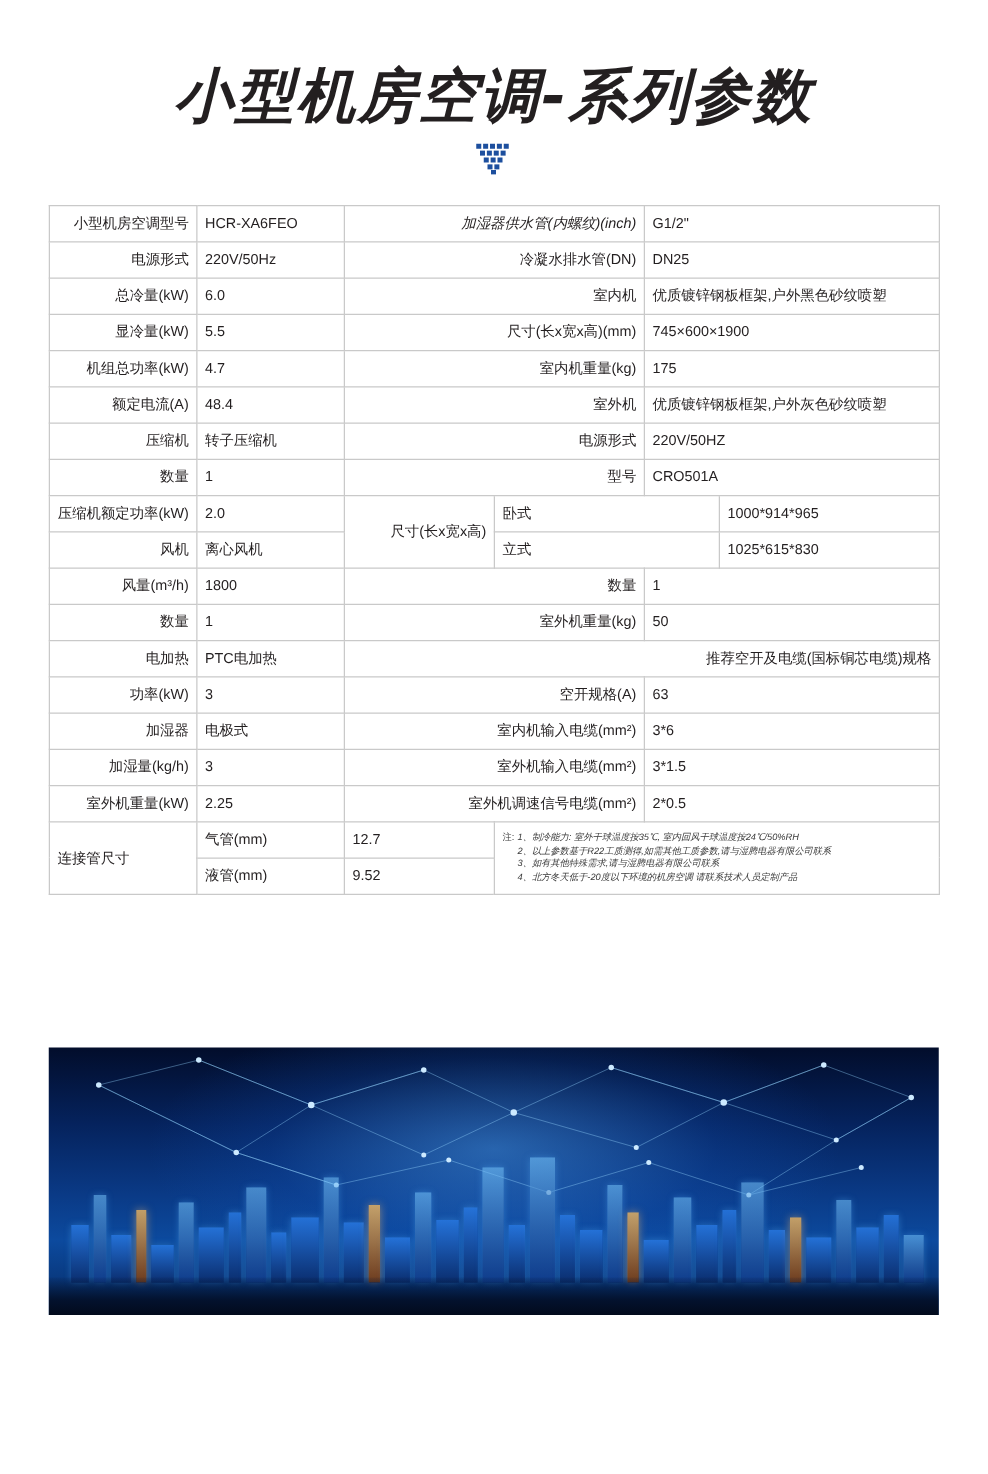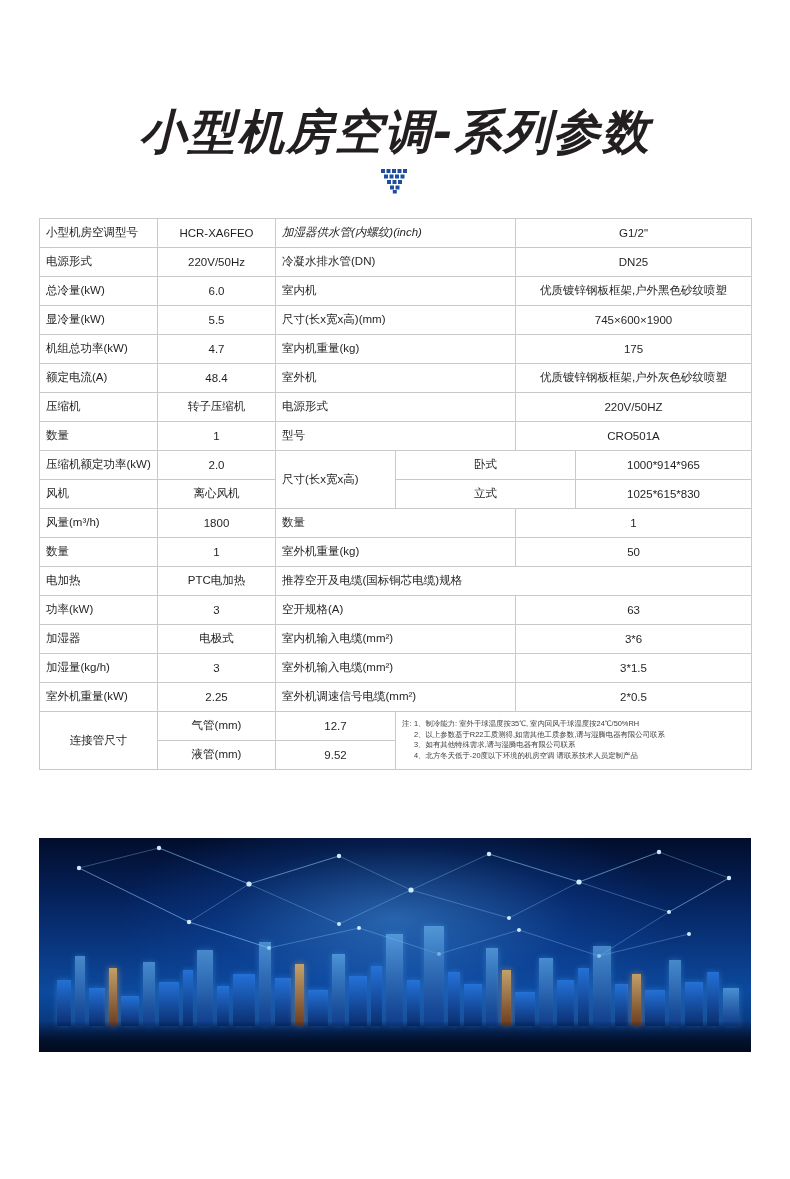--- a/index.html
+++ b/index.html
@@ -15,21 +15,21 @@
   }
 
   .page {
     width: 790px;
     height: 1179px;
     position: relative;
   }
 
   
   .title-wrap {
-    padding-top: 106px;
+    padding-top: 52px;
     text-align: center;
   }
   .main-title {
     font-family: "DejaVu Sans", sans-serif;
     font-size: 47px;
     font-weight: bold;
     font-style: italic;
     letter-spacing: 2px;
     color: #231f20;
     line-height: 1.1;
@@ -58,22 +58,22 @@
     border-collapse: collapse;
     table-layout: fixed;
     font-size: 11.5px;
   }
   table.spec td {
     border: 1px solid #c9c9c9;
     height: 29px;
     padding: 2px 6px;
     vertical-align: middle;
   }
-  .lbl { text-align: left; padding-left: 12px; margin-left: 32px; }
-  .val { text-align: center; }
+  .lbl { text-align: right; padding-left: 12px; margin-left: 32px; }
+  .val { }
 
   col.c1 { width: 118px; }
   col.c2 { width: 118px; }
   col.c3 { width: 120px; }
   col.c4 { width: 120px; }
   col.c5 { width: 60px; }
   col.c6 { width: 176px; }
 
   .nowrap { white-space: nowrap; font-style: italic; }
 
@@ -85,21 +85,21 @@
     color: #3a3a3a;
     text-align: left;
     vertical-align: middle;
   }
   .notes .n-head { float: left; margin-right: 1px; }
   .notes ol {
     margin: 0;
     padding-left: 12px;
     list-style: none;
   }
-  .notes li { white-space: nowrap; }
+  .notes li { white-space: nowrap; font-style: italic; }
 
   
   .hero {
     position: absolute;
     left: 39px;
     top: 838px;
     width: 712px;
     height: 214px;
     overflow: hidden;
     background: linear-gradient(180deg, #020d2b 0%, #05225c 28%, #0a3a86 55%, #0c4a9e 72%, #062a63 100%);

